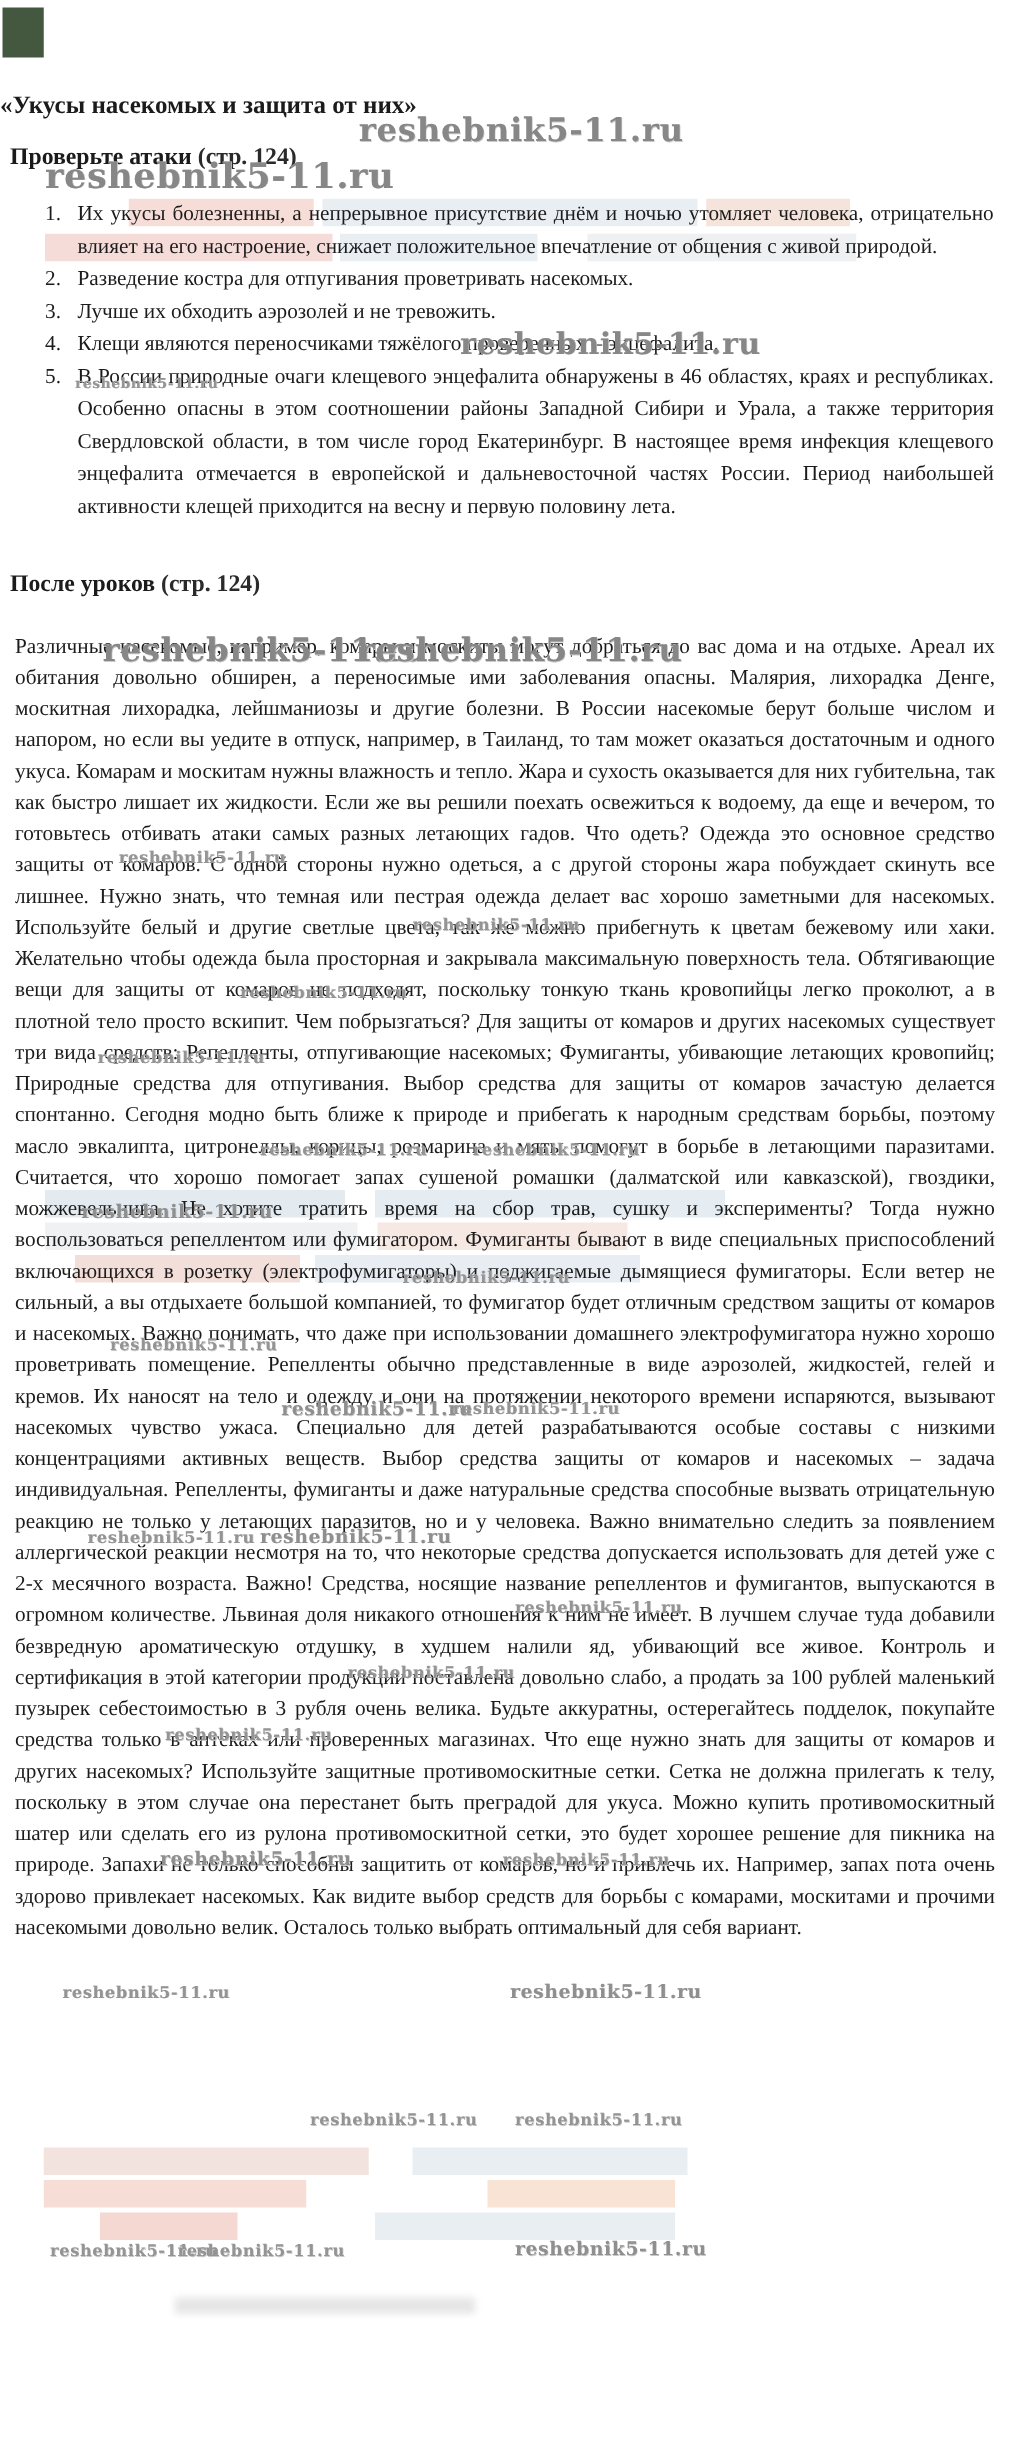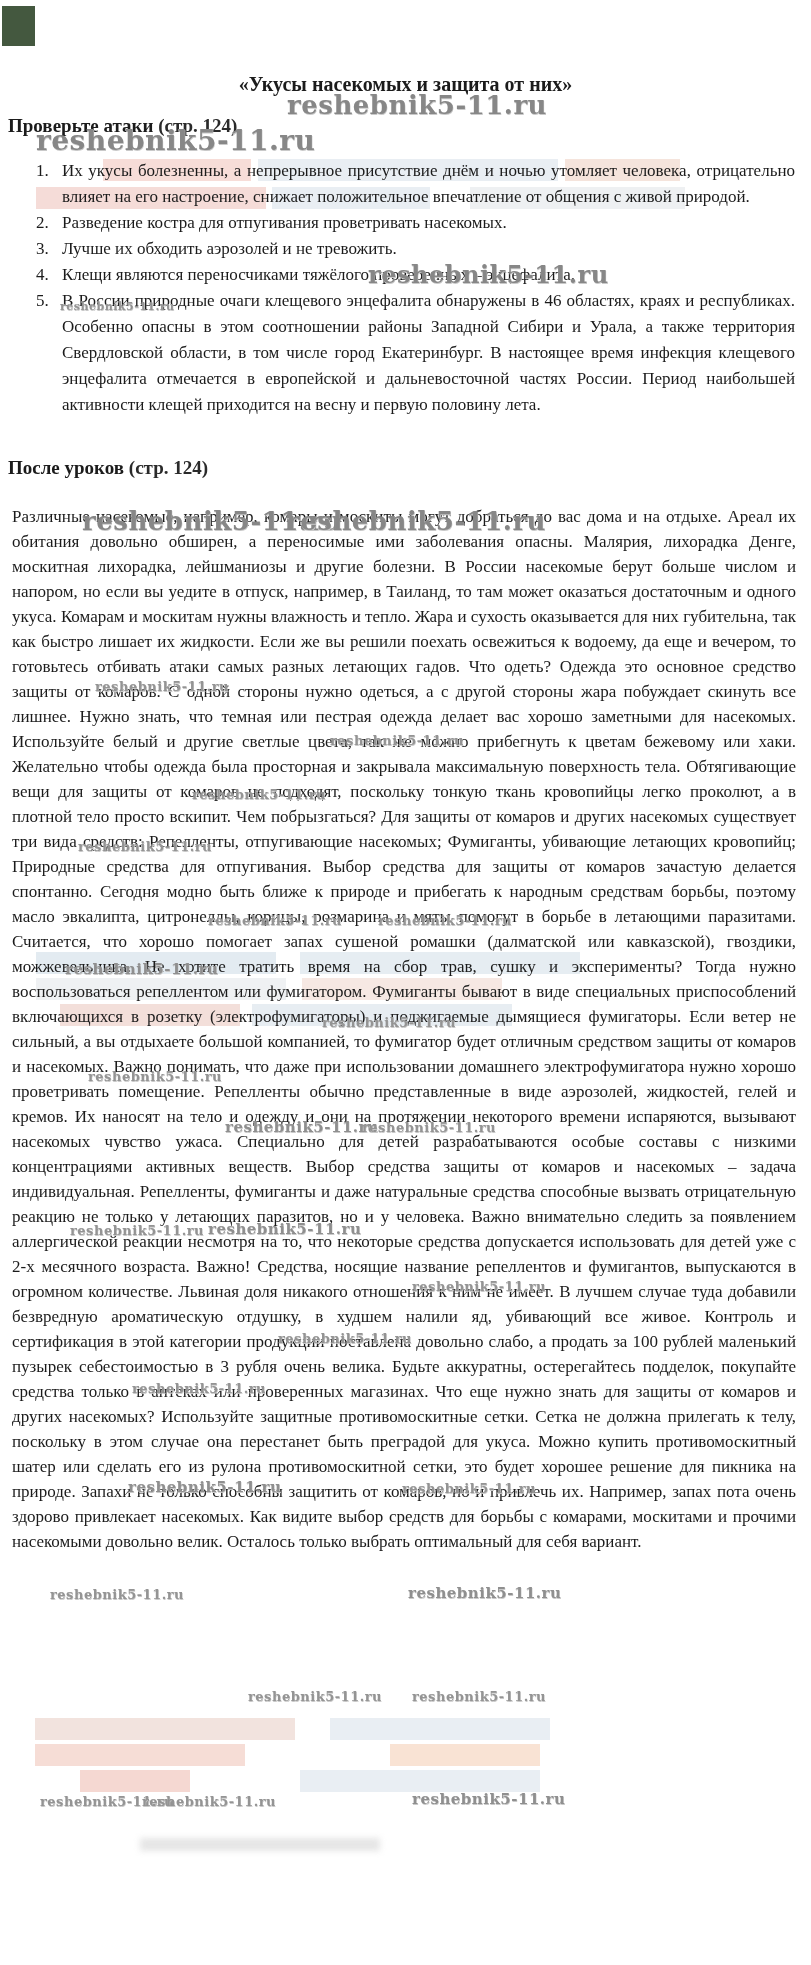--- a/index.html
+++ b/index.html
@@ -10,21 +10,21 @@
     overflow:hidden;
     font-family:"Liberation Serif","DejaVu Serif",serif;
     color:#1b1b1b;
   }
   .corner-mark{
     position:absolute;left:2px;top:6px;width:33px;height:40px;
     background:#44583f;
   }
   .doc-title{
     padding-top:72px;
-    text-align:center;
+    text-align:left;
     font-weight:bold;
     font-size:20px;
     line-height:24px;
   }
   .section-head{
     margin:18px 0 0 8px;
     font-size:19px;
     line-height:24px;
   }
   .section-head .head-name{font-weight:bold;}

